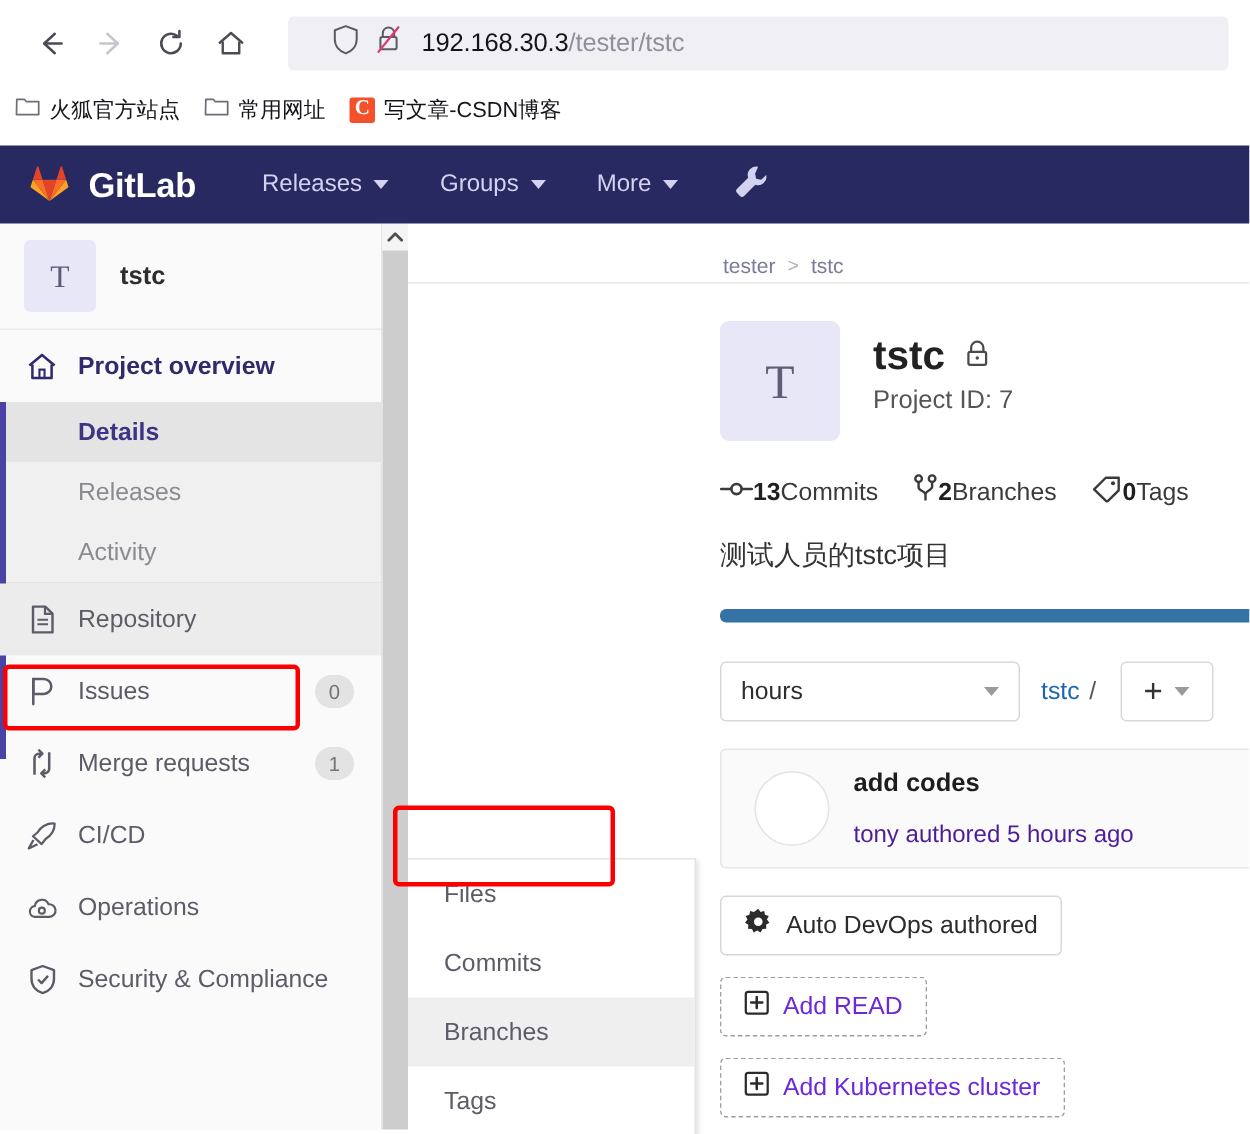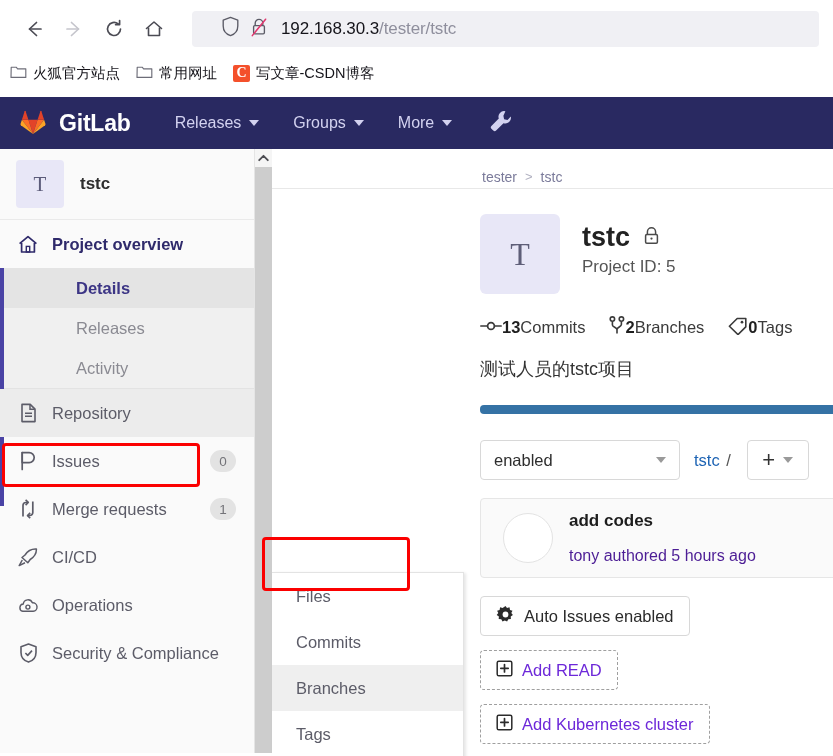--- a/index.html
+++ b/index.html
@@ -200,21 +200,21 @@
     display: flex;
     align-items: center;
     justify-content: center;
     padding: 0 8px;
   }
 
   .sub-item {
     display: flex;
     align-items: center;
     height: 40px;
-    padding-left: 76px;
+    padding-left: 52px;
     background: #f0f0f0;
   }
   .sub-item .lbl { font-size: 16.5px; color: #8a8a92; }
   .sub-item.selected { background: #e4e4e4; }
   .sub-item.selected .lbl { color: #3c3585; font-weight: bold; }
   .sub-group { background: #f0f0f0; }
   .sub-group-end { border-bottom: 1px solid #e3e3e3; }
 
   .red-box {
     position: absolute;
@@ -686,21 +686,21 @@
           <div class="proj-h1">
             <span>tstc</span>
             <span>
               <svg width="17" height="20" viewBox="0 0 17 20">
                   <path d="M4.4 8.6 V5.9 a4.1 4.1 0 0 1 8.2 0 V8.6" fill="none" stroke="#4a4a4a" stroke-width="1.5"></path>
                   <rect x="2.6" y="8.6" width="11.8" height="8.6" rx="1.2" fill="none" stroke="#4a4a4a" stroke-width="1.5"></rect>
                   <circle cx="8.5" cy="12.6" r="1.15" fill="#4a4a4a"></circle>
                 </svg>
             </span>
           </div>
-          <div class="proj-id">Project ID: 5</div>
+          <div class="proj-id">Project ID: 7</div>
         </div>
       </div>
 
       <div class="stats-row">
         <div class="stat">
           <span>
             <svg width="22" height="14" viewBox="0 0 22 14">
                 <circle cx="11" cy="7" r="3.4" fill="none" stroke="#3a3a3a" stroke-width="1.7"></circle>
                 <path d="M0.8 7 h6.6 M14.6 7 h6.6" stroke="#3a3a3a" stroke-width="1.7" stroke-linecap="round"></path>
               </svg>
@@ -731,21 +731,21 @@
           <span>Tags</span>
         </div>
       </div>
 
       <div class="proj-desc">测试人员的tstc项目</div>
 
       <div class="lang-bar"></div>
 
       <div class="branch-row">
         <div class="branch-select">
-          <span>enabled</span>
+          <span>hours</span>
           <span class="chev"></span>
         </div>
         <div>
           <span class="path-crumb">tstc</span>
           <span class="path-sep">/</span>
         </div>
         <div class="plus-btn">
           <span class="plus-glyph">+</span>
           <span class="chev"></span>
         </div>
@@ -760,21 +760,21 @@
       </div>
 
       <div class="btn-row">
         <div class="gbtn solid">
           <span>
             <svg width="19" height="19" viewBox="0 0 19 19">
                 <path d="M9.5 0.9 l1.5 2.1 2.5-.7 .5 2.6 2.5 .8 -1.2 2.3 1.6 2.1 -2.2 1.4 .2 2.6 -2.6 .2 -1.2 2.3 -2.3-1.2 -2.3 1.2 -1.2-2.3 -2.6-.2 .2-2.6 -2.2-1.4 1.6-2.1 -1.2-2.3 2.5-.8 .5-2.6 2.5 .7 Z" fill="#2b2b2b"></path>
                 <circle cx="9.5" cy="9.5" r="2.9" fill="#ffffff"></circle>
               </svg>
           </span>
-          <span>Auto Issues enabled</span>
+          <span>Auto DevOps authored</span>
         </div>
         <div class="gbtn dashed">
           <span>
             <svg width="17" height="17" viewBox="0 0 17 17">
                 <rect x="1.2" y="1.2" width="14.6" height="14.6" rx="1.6" fill="none" stroke="#2b2b2b" stroke-width="1.5"></rect>
                 <path d="M8.5 4.6 V12 M4.8 8.3 H12.2" stroke="#2b2b2b" stroke-width="1.7" stroke-linecap="round"></path>
               </svg>
           </span>
           <span>Add READ</span>
         </div>

